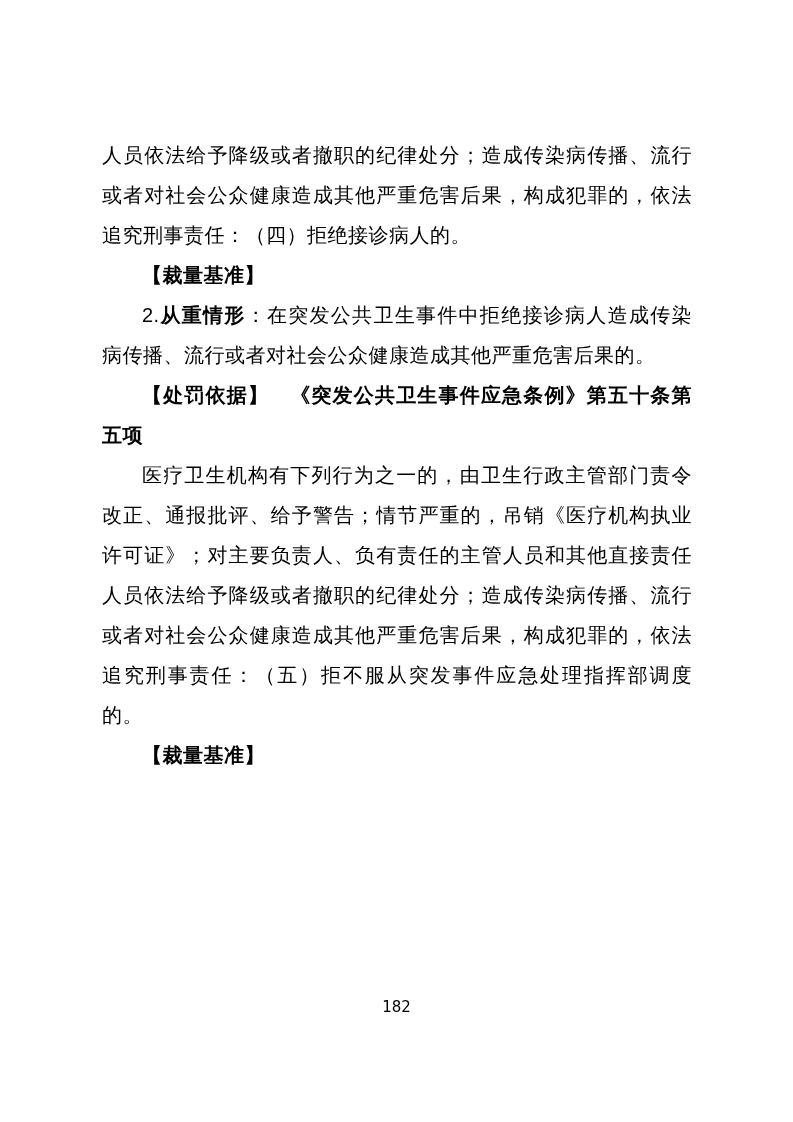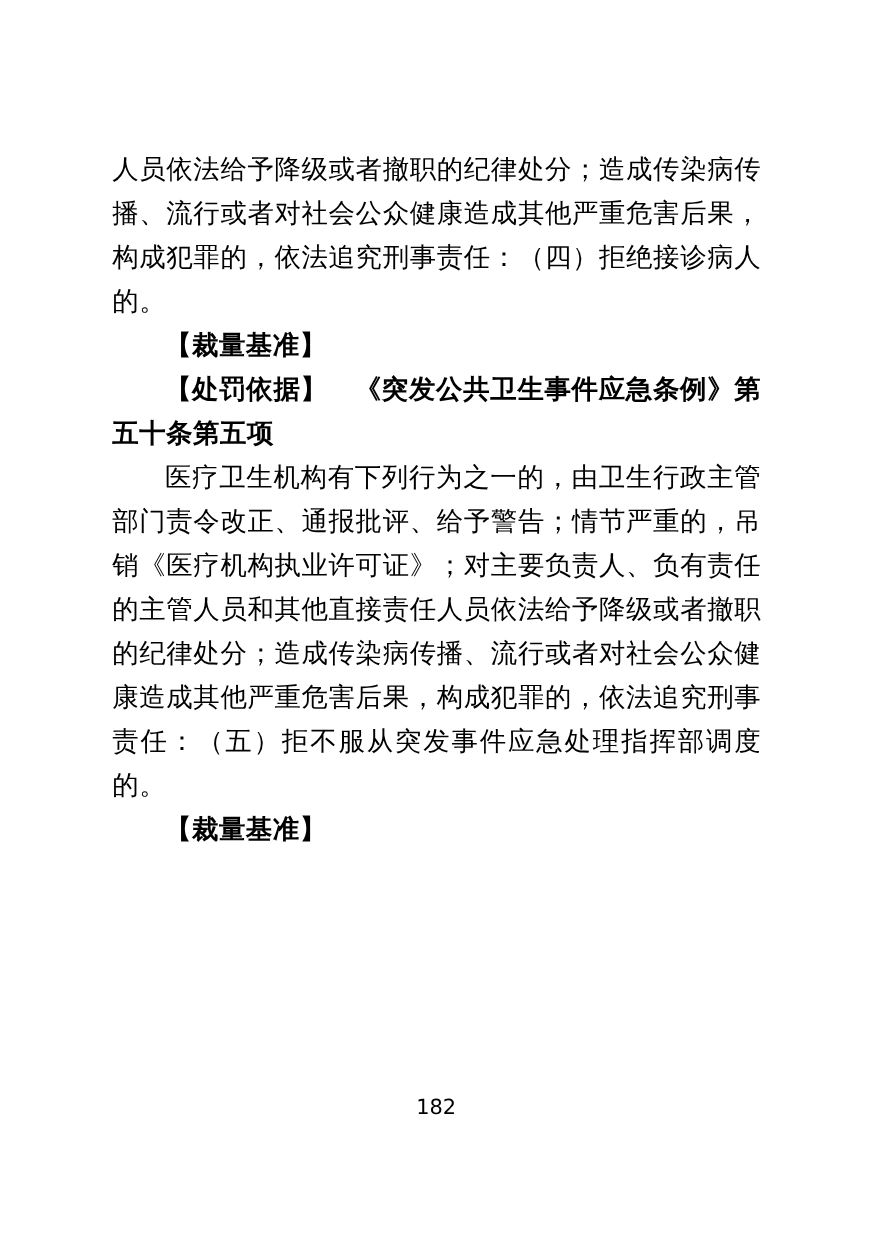--- a/index.html
+++ b/index.html
@@ -18,51 +18,52 @@
   }
   .doc-body {
     position: absolute;
     left: 102px;
     top: 135px;
     width: 590px;
   }
   .para {
     margin: 0;
     padding: 0;
-    font-size: 24px;
+    font-size: 20px;
     line-height: 40px;
     text-align: justify;
     text-justify: inter-ideograph;
     letter-spacing: 0.5px;
     word-break: break-all;
     color: #000000;
   }
   .para.indent {
     text-indent: 2em;
   }
   .run-bold {
     font-weight: 700;
   }
   .page-footer {
     position: absolute;
     left: 0;
     right: 0;
     top: 998px;
     text-align: center;
-    font-size: 19px;
+    font-size: 15px;
     line-height: 18px;
     color: #000000;
     font-family: "DejaVu Sans", "Liberation Sans", sans-serif;
   }
 </style>
 </head>
 <body>
 
 <div class="page">
   <div class="doc-body" id="doc-body">
       <p class="para"><span class="run">人员依法给予降级或者撤职的纪律处分；造成传染病传播、流行或者对社会公众健康造成其他严重危害后果，构成犯罪的，依法追究刑事责任：（四）拒绝接诊病人的。</span></p>
       <p class="para indent"><span class="run-bold">【裁量基准】</span></p>
+      <p class="para indent"><span class="run">2.</span><span class="run-bold">从重情形</span><span class="run">：在突发公共卫生事件中拒绝接诊病人造成传染病传播、流行或者对社会公众健康造成其他严重危害后果的。</span></p>
       <p class="para indent"><span class="run-bold">【处罚依据】　《突发公共卫生事件应急条例》第五十条第五项</span></p>
       <p class="para indent"><span class="run">医疗卫生机构有下列行为之一的，由卫生行政主管部门责令改正、通报批评、给予警告；情节严重的，吊销《医疗机构执业许可证》；对主要负责人、负有责任的主管人员和其他直接责任人员依法给予降级或者撤职的纪律处分；造成传染病传播、流行或者对社会公众健康造成其他严重危害后果，构成犯罪的，依法追究刑事责任：（五）拒不服从突发事件应急处理指挥部调度的。</span></p>
       <p class="para indent"><span class="run-bold">【裁量基准】</span></p>
     </div>
   <div class="page-footer">182</div>
 </div>
 
 </body></html>

